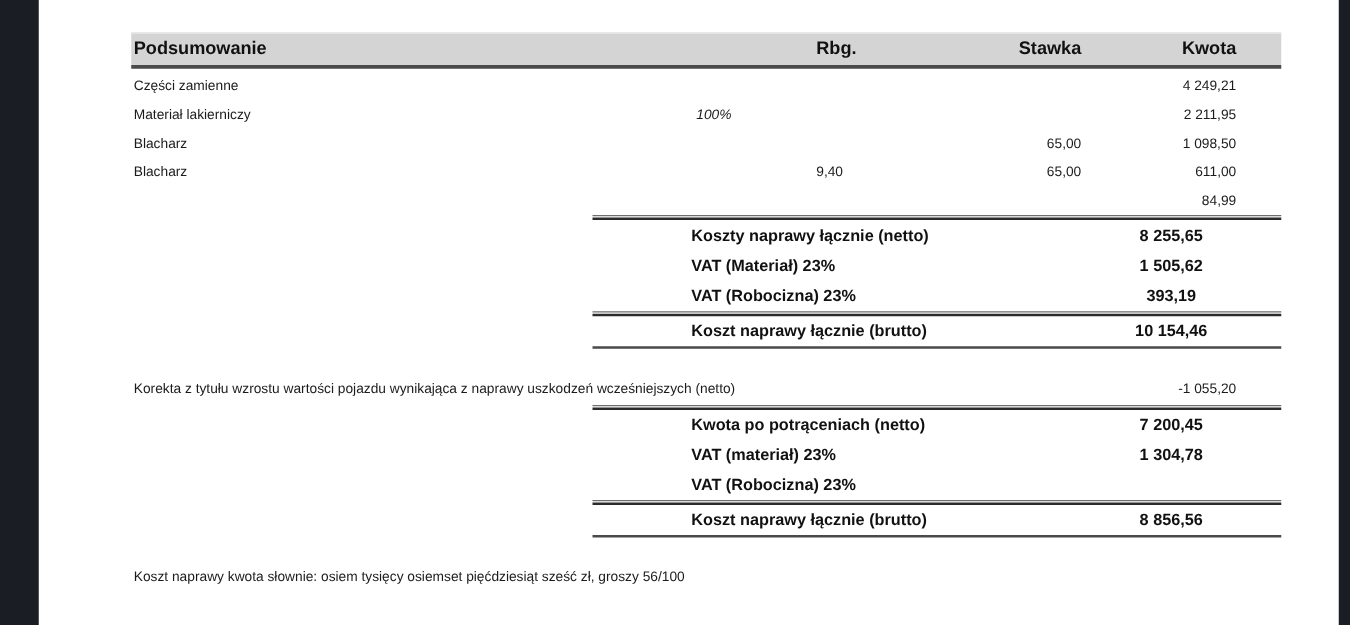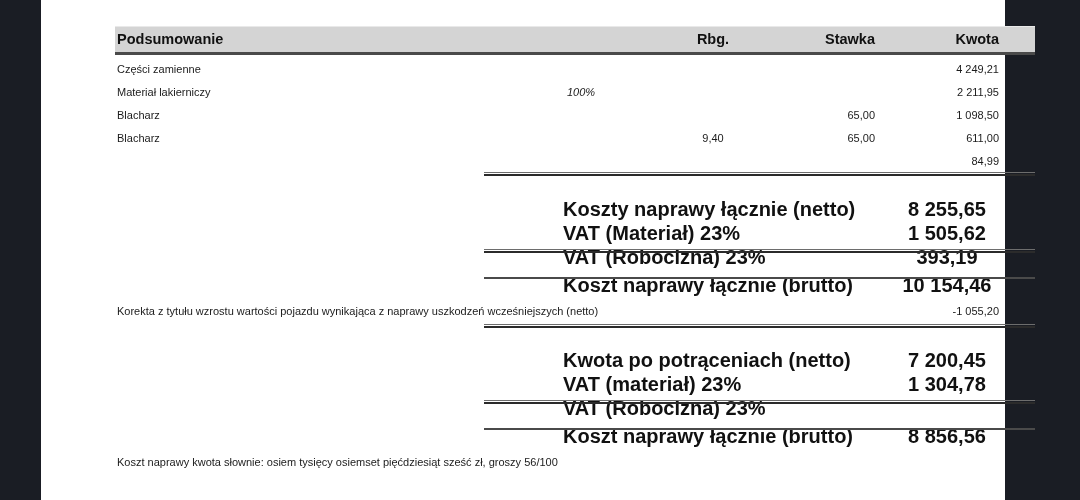--- a/index.html
+++ b/index.html
@@ -27,23 +27,23 @@
     position: absolute;
     top: 0;
     height: 500px;
     background: #1a1d24;
   }
   .bar-left  { left: 0;  width: 26px; }
   .bar-right { left: 1066px; width: 14px; }
 
   .page {
     position: absolute;
-    left: 41px;
-    top: 0;
-    width: 964px;
+    left: 31px;
+    top: 0;
+    width: 1040px;
     height: 500px;
     background: #ffffff;
   }
 
   
   .sheet {
     position: absolute;
     left: 0;
     top: 0;
     width: 1040px;
@@ -61,21 +61,21 @@
     position: absolute;
     top: 0;
     line-height: 24px;
     font-size: 11px;
     color: #1b1b1b;
     white-space: nowrap;
   }
 
   .c-desc   { left: 2px; text-align: left; }
   .c-pct    { left: 452px; text-align: left; font-style: italic; }
-  .c-rbg    { left: 548px; width: 100px; text-align: center; }
+  .c-rbg    { left: 548px; width: 100px; text-align: left; }
   .c-stawka { left: 660px; width: 100px; text-align: right; }
   .c-kwota  { left: 780px; width: 104px; text-align: right; }
 
   
   .header-band {
     position: absolute;
     left: 74px;
     top: 26px;
     width: 920px;
     height: 26px;
@@ -100,24 +100,23 @@
 
   
   .total-row {
     position: absolute;
     left: 74px;
     width: 920px;
     height: 24px;
   }
   .total-row .cell {
     font-weight: bold;
-    font-size: 20px;
+    font-size: 13px;
     line-height: 24px;
     color: #111111;
-    margin-top: 20px;
   }
   .t-label { left: 448px; text-align: left; }
   .t-value { left: 780px; width: 104px; text-align: center; }
 
   
   .rule-double {
     position: absolute;
     left: 443px;
     width: 551px;
     height: 4px;

